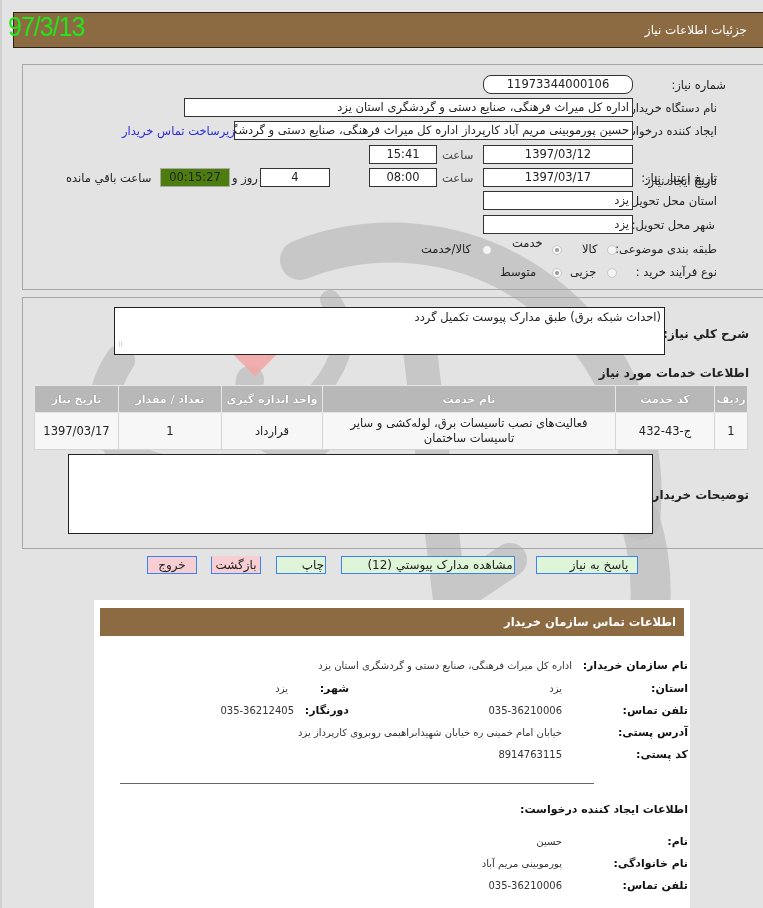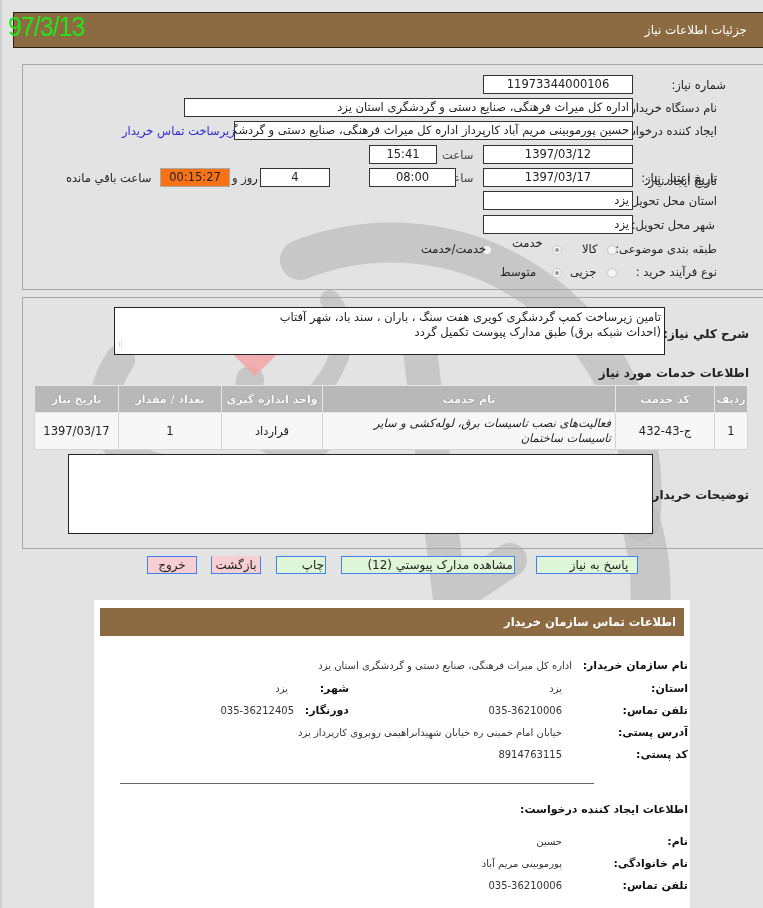--- a/index.html
+++ b/index.html
@@ -29,21 +29,21 @@
     position:absolute; left:22px; top:64px; width:750px; height:226px;
     border:1px solid #a7a7a7; box-sizing:border-box;
   }
   .lbl { position:absolute; direction:rtl; text-align:right; font-size:11.5px; white-space:nowrap; }
   .box {
     position:absolute; background:#fff; border:1px solid #333; box-sizing:border-box;
     height:19px; line-height:17px; font-size:11.5px; direction:rtl; white-space:nowrap; overflow:hidden;
   }
   .box.center { text-align:center; }
   .box.right { text-align:right; padding-right:3px; }
-  .box.timer { background:#f97316; border-color:#aaa; }
+  .box.timer { background:#4d7c0f; border-color:#aaa; }
   .link { position:absolute; color:#2b2bd9; font-size:11.5px; direction:rtl; white-space:nowrap; }
 
   .radio {
     position:absolute; width:10px; height:10px; border-radius:50%;
     border:1px solid #c8c8c8; background:#f4f4f4; box-sizing:border-box;
   }
   .radio.on::after {
     content:""; position:absolute; left:2px; top:2px; width:4px; height:4px;
     border-radius:50%; background:#9a9a9a;
   }
@@ -117,67 +117,66 @@
 </svg>
 
 <div class="header">
   <span class="title">جزئیات اطلاعات نیاز</span>
 </div>
 <div class="date-stamp">97/3/13</div>
 
 <div class="panel"></div>
 
 <span class="lbl" style="right:37px;top:78px;">شماره نیاز:</span>
-<div class="box center" style="left:483px;top:75px;width:150px;">11973344000106</div>
+<div class="box center" style="left:483px;top:75px;width:150px;border-radius:8px;">11973344000106</div>
 
 <span class="lbl" style="right:46px;top:101px;">نام دستگاه خریدار:</span>
 <div class="box right" style="left:184px;top:98px;width:449px;">اداره کل میراث فرهنگی، صنایع دستی و گردشگری استان یزد</div>
 
 <span class="lbl" style="right:46px;top:124px;">ایجاد کننده درخواست:</span>
 <div class="box right" style="left:234px;top:121px;width:399px;">حسین پورموبینی مریم آباد کارپرداز اداره کل میراث فرهنگی، صنایع دستی و گردشگری</div>
 <span class="link" style="left:122px;top:124px;">زیرساخت تماس خریدار</span>
 
 <span class="lbl" style="right:46px;top:148px;margin-top:26px;">تاریخ ایجاد نیاز:</span>
 <div class="box center" style="left:483px;top:145px;width:150px;">1397/03/12</div>
 <span class="lbl" style="left:442px;top:148px;color:#444;">ساعت</span>
 <div class="box center" style="left:369px;top:145px;width:68px;">15:41</div>
 
 <span class="lbl" style="right:46px;top:171px;">تاریخ اعتبار نیاز:</span>
 <div class="box center" style="left:483px;top:168px;width:150px;">1397/03/17</div>
 <span class="lbl" style="left:442px;top:171px;color:#444;">ساعت</span>
-<div class="box center" style="left:369px;top:168px;width:87px;">08:00</div>
+<div class="box center" style="left:369px;top:168px;width:68px;">08:00</div>
 <div class="box center" style="left:260px;top:168px;width:70px;">4</div>
 <span class="lbl" style="left:232px;top:171px;">روز و</span>
 <div class="box center timer" style="left:160px;top:168px;width:70px;">00:15:27</div>
 <span class="lbl" style="left:66px;top:171px;">ساعت باقي مانده</span>
 
 <span class="lbl" style="right:46px;top:194px;">استان محل تحویل:</span>
 <div class="box right" style="left:483px;top:191px;width:150px;">یزد</div>
 
 <span class="lbl" style="right:48px;top:218px;">شهر محل تحویل:</span>
 <div class="box right" style="left:483px;top:215px;width:150px;">یزد</div>
 
 <span class="lbl" style="right:46px;top:242px;">طبقه بندی موضوعی:</span>
 <span class="radio" style="left:607px;top:245px;"></span>
 <span class="lbl" style="left:582px;top:242px;">کالا</span>
 <span class="radio on" style="left:552px;top:245px;"></span>
 <span class="lbl" style="left:512px;top:236px;">خدمت</span>
 <span class="radio" style="left:482px;top:245px;"></span>
-<span class="lbl" style="left:421px;top:242px;">خدمت/خدمت</span>
+<span class="lbl" style="left:421px;top:242px;">کالا/خدمت</span>
 
 <span class="lbl" style="right:46px;top:265px;">نوع فرآیند خرید :</span>
 <span class="radio" style="left:607px;top:268px;"></span>
 <span class="lbl" style="left:570px;top:265px;">جزیی</span>
 <span class="radio on" style="left:552px;top:268px;"></span>
 <span class="lbl" style="left:500px;top:265px;">متوسط</span>
 
 <div class="panel2"></div>
 <span class="lbl bold" style="right:14px;top:327px;font-size:12px;">شرح کلي نیاز:</span>
 <div class="textarea" style="left:114px;top:307px;width:551px;height:48px;">
-  <div>تامین زیرساخت کمپ گردشگری کویری هفت سنگ ، باران ، سند باد، شهر آفتاب</div>
   <div>(احداث شبکه برق)  طبق مدارک پیوست تکمیل گردد</div>
   <span class="grip">⠿</span>
 </div>
 
 <span class="lbl bold" style="right:14px;top:366px;font-size:12px;">اطلاعات خدمات مورد نیاز</span>
 
 <table class="svc">
   <thead>
     <tr>
       <th style="width:30px;">ردیف</th>
@@ -185,21 +184,21 @@
       <th style="width:290px;">نام خدمت</th>
       <th style="width:98px;">واحد اندازه گیری</th>
       <th style="width:100px;">تعداد / مقدار</th>
       <th>تاریخ نیاز</th>
     </tr>
   </thead>
   <tbody>
     <tr>
       <td>1</td>
       <td>ج-43-432</td>
-      <td style="text-align:right;line-height:15px;padding:0 4px;font-style:italic;">فعالیت‌های نصب تاسیسات برق، لوله‌کشی و سایر تاسیسات ساختمان</td>
+      <td style="line-height:15px;padding:0 4px;">فعالیت‌های نصب تاسیسات برق، لوله‌کشی و سایر تاسیسات ساختمان</td>
       <td>قرارداد</td>
       <td>1</td>
       <td>1397/03/17</td>
     </tr>
   </tbody>
 </table>
 
 <span class="lbl bold" style="right:14px;top:488px;font-size:12px;">توضیحات خریدار:</span>
 <div class="textarea" style="left:68px;top:454px;width:585px;height:80px;"></div>
 

